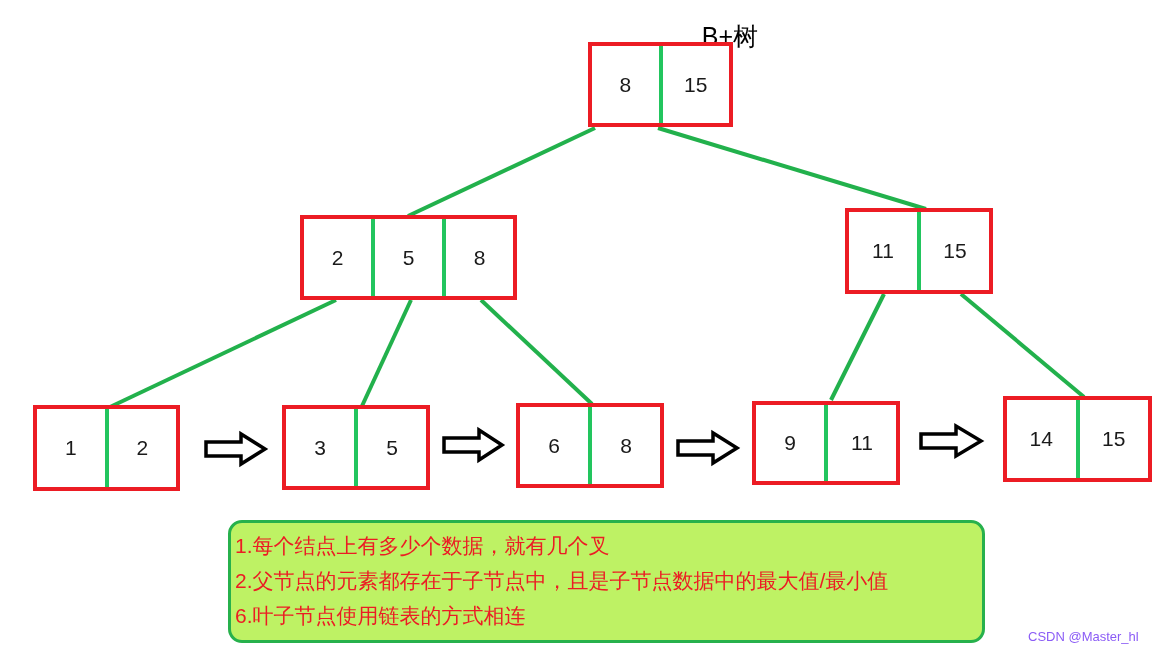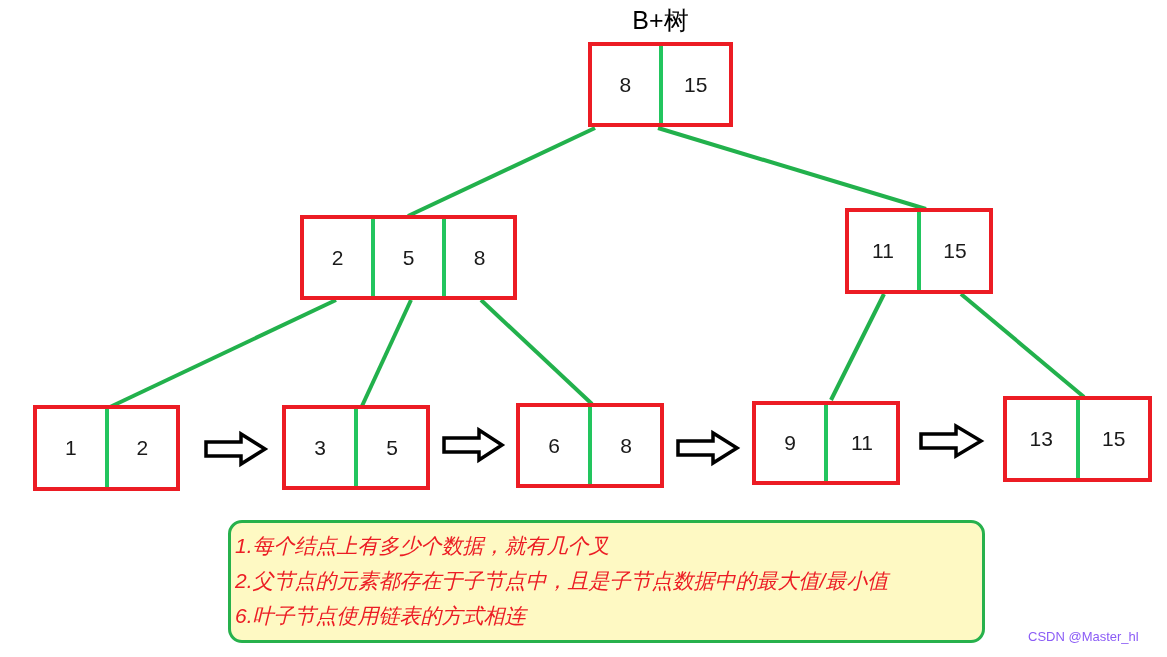--- a/index.html
+++ b/index.html
@@ -11,29 +11,28 @@
   .node{
     position:absolute;display:flex;box-sizing:border-box;
     border:4px solid #ec1c24;background:#ffffff;
   }
   .cell{
     flex:1;display:flex;align-items:center;justify-content:center;
     font-size:21px;color:#1a1a1a;border-left:4px solid #22c55e;
   }
   .cell:first-child{border-left:none;}
   .title{
-    position:absolute;left:563px;top:4px;width:195px;text-align:center;
+    position:absolute;left:563px;top:20px;width:195px;text-align:right;
     font-size:25px;color:#000000;
   }
   .notes{
     position:absolute;left:228px;top:520px;width:757px;height:123px;
     box-sizing:border-box;border:3px solid #27b14c;border-radius:14px;
-    background:#fef9c3;display:flex;flex-direction:column;justify-content:space-around;
+    background:#bef264;display:flex;flex-direction:column;justify-content:space-around;
     padding:6px 6px 6px 4px;
-    font-style:italic;
   }
   .note-line{
     color:#ec1c24;font-size:21px;line-height:1.25;white-space:nowrap;
   }
   .watermark{
     position:absolute;left:1028px;top:629px;font-size:13px;color:#8b5cf6;
   }
 </style>
 </head>
 <body>
@@ -83,21 +82,21 @@
   </div>
   <div class="node" style="left:516px;top:403px;width:148px;height:85px;">
     <div class="cell">6</div>
     <div class="cell">8</div>
   </div>
   <div class="node" style="left:752px;top:401px;width:148px;height:84px;">
     <div class="cell">9</div>
     <div class="cell">11</div>
   </div>
   <div class="node" style="left:1003px;top:396px;width:149px;height:86px;">
-    <div class="cell">13</div>
+    <div class="cell">14</div>
     <div class="cell">15</div>
   </div>
 
   <div class="notes">
     <div class="note-line">1.每个结点上有多少个数据，就有几个叉</div>
     <div class="note-line">2.父节点的元素都存在于子节点中，且是子节点数据中的最大值/最小值</div>
     <div class="note-line">6.叶子节点使用链表的方式相连</div>
   </div>
 
   <div class="watermark">CSDN @Master_hl</div>

